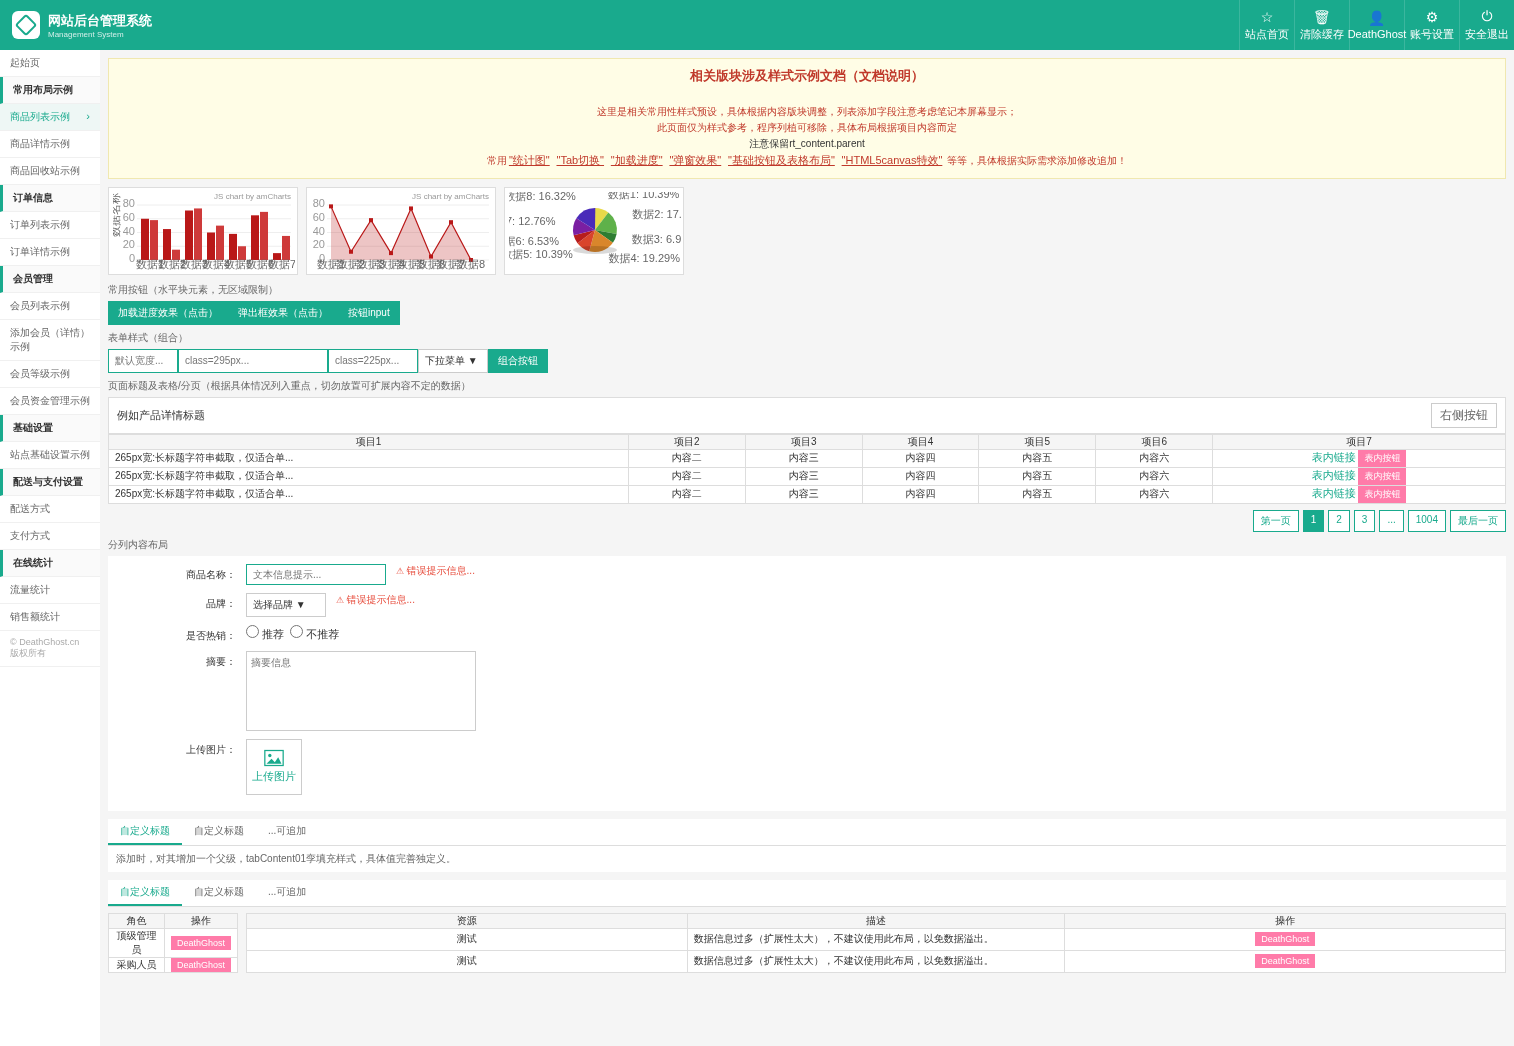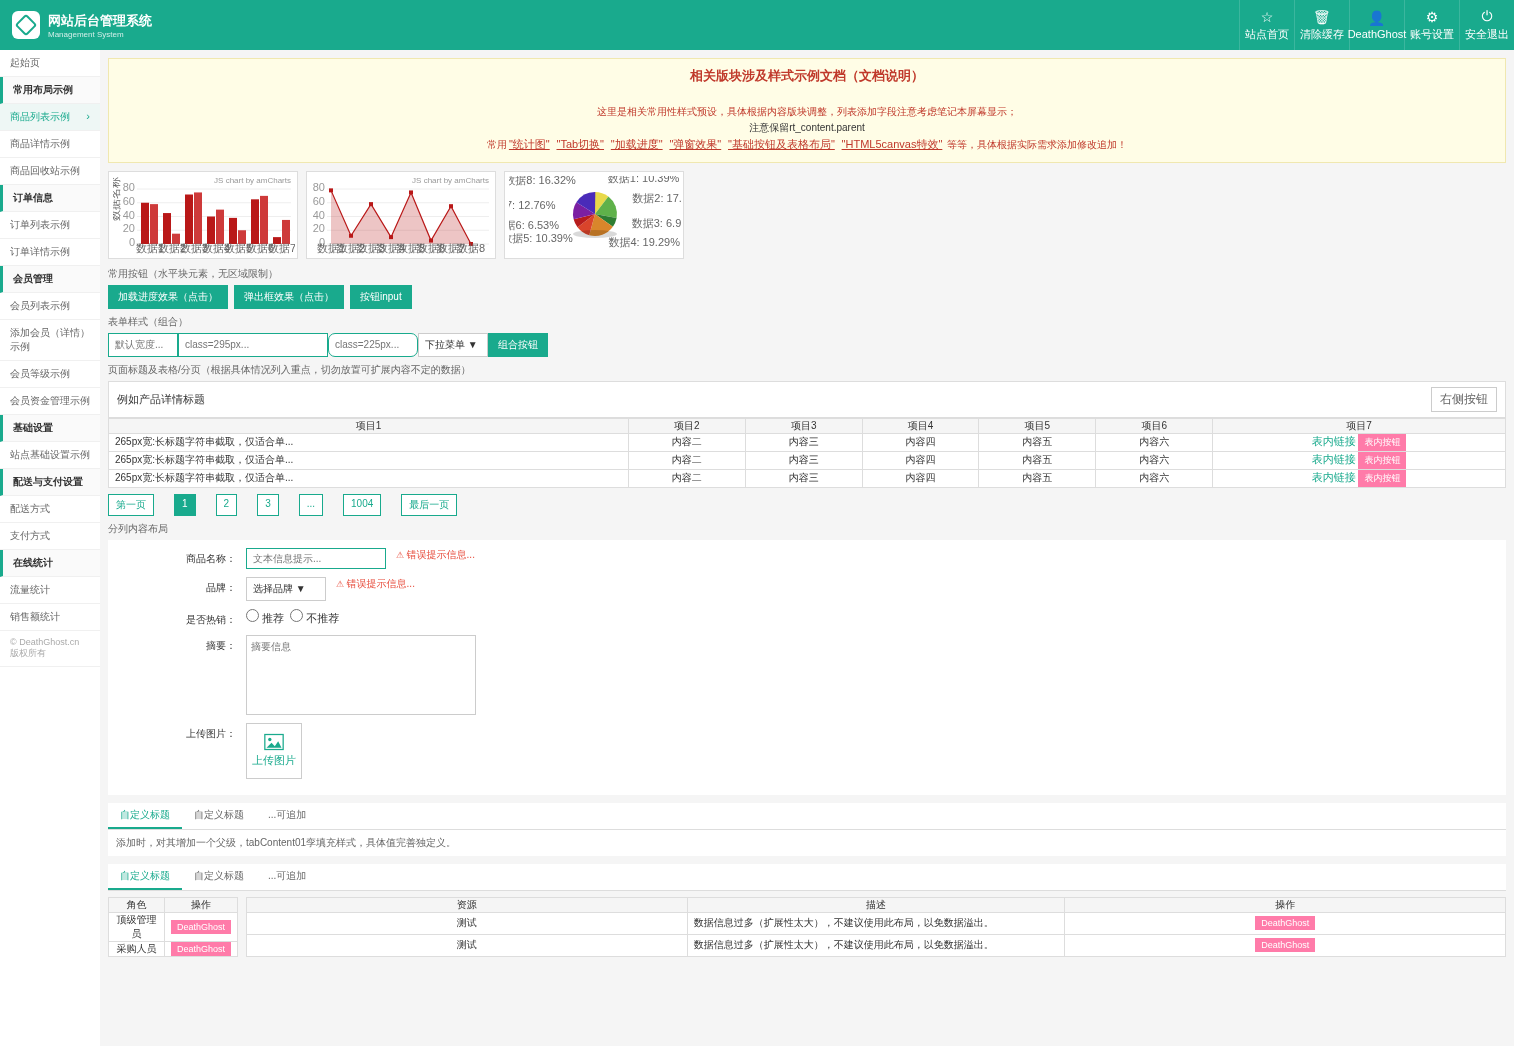--- a/index.html
+++ b/index.html
@@ -23,33 +23,33 @@
 .notice-box{background:#fffde6;border:1px solid #f0e8b0;padding:8px;text-align:center;margin-bottom:8px}
 .notice-title{color:#c0392b;font-weight:bold;font-size:13px;margin-bottom:19px}
 .notice-line{color:#c0392b;font-size:10px;line-height:1.6}
 .notice-black{color:#333}
 .notice-line a{color:#c0392b;text-decoration:underline;margin:0 2px}
 .charts{display:flex;gap:8px;margin-bottom:8px}
 .chart-box{background:#fff;border:1px solid #ddd;padding:4px;position:relative}
 .chart-credit{position:absolute;top:4px;right:6px;font-size:8px;color:#999}
 .chart-svg{display:block}
 .section-label{font-size:10px;color:#666;margin:6px 0 4px}
-.btn-row{display:flex;gap:6px;margin-bottom:6px}
+.btn-row{display:flex;margin-bottom:6px}
 .btn-green{background:#19aa8d;color:#fff;padding:5px 10px;border:none;cursor:pointer;font-size:10px}
 .form-row{display:flex;gap:0;align-items:center;margin-bottom:6px}
 .inp{border:1px solid #19aa8d;padding:4px 6px;font-size:10px;height:24px}
 .sel{border:1px solid #ccc;padding:3px;font-size:10px;height:24px;background:#fff}
 .title-bar{display:flex;justify-content:space-between;align-items:center;background:#fff;border:1px solid #ddd;padding:5px 8px;margin-bottom:0}
 .title-bar-right{border:1px solid #ccc;padding:3px 8px;cursor:pointer;font-size:12px;color:#666}
 table{width:100%;border-collapse:collapse;background:#fff}
 th,td{border:1px solid #ddd;padding:0 6px;font-size:10px;text-align:center}
 th{background:#f5f5f5;font-weight:normal}
 .link-g{color:#19aa8d;cursor:pointer}
 .btn-pink{background:#ff7ba9;color:#fff;padding:2px 6px;border:none;cursor:pointer;font-size:9px}
-.pagination{display:flex;justify-content:flex-start;gap:20px;margin:6px 0}
+.pagination{display:flex;justify-content:flex-end;gap:4px;margin:6px 0}
 .pg{border:1px solid #19aa8d;background:#fff;color:#19aa8d;padding:3px 7px;cursor:pointer;font-size:10px}
 .pg-active,.pg:hover{background:#19aa8d;color:#fff}
 .form-grid{background:#fff;padding:8px}
 .fg-row{display:flex;align-items:flex-start;margin-bottom:8px}
 .fg-label{width:130px;text-align:right;padding-right:10px;padding-top:4px;font-size:10px}
 .fg-input{border:1px solid #19aa8d;padding:4px 6px;font-size:10px;width:140px}
 .fg-err{color:#e74c3c;font-size:10px;margin-left:10px}
 .fg-err::before{content:"⚠ ";font-size:9px}
 .fg-textarea{border:1px solid #ccc;width:230px;height:80px;padding:4px;font-size:10px;resize:none}
 .upload-box{border:1px solid #ccc;width:56px;height:56px;display:flex;flex-direction:column;align-items:center;justify-content:center;cursor:pointer;color:#19aa8d;font-size:9px;gap:2px}
@@ -120,20 +120,21 @@
         <div class="sb-item">流量统计</div>
         <div class="sb-item">销售额统计</div>
       </div>
  <div class="sb-item sb-copy">© DeathGhost.cn 版权所有</div>
 </div>
 
 <div class="content">
  <div class="notice-box">
   <div class="notice-title">相关版块涉及样式示例文档（文档说明）</div>
   <div class="notice-line">这里是相关常用性样式预设，具体根据内容版块调整，列表添加字段注意考虑笔记本屏幕显示；</div>
+  <div class="notice-line">此页面仅为样式参考，程序列植可移除，具体布局根据项目内容而定</div>
   <div class="notice-line notice-black">注意保留rt_content.parent</div>
   <div class="notice-line" id="nl4">常用<a>"统计图"</a> <a>"Tab切换"</a> <a>"加载进度"</a> <a>"弹窗效果"</a> <a>"基础按钮及表格布局"</a> <a>"HTML5canvas特效"</a> 等等，具体根据实际需求添加修改追加！</div>
  </div>
 
  <div class="charts">
   <div class="chart-box" style="width:190px">
    <span class="chart-credit">JS chart by amCharts</span>
    <svg class="chart-svg" id="barC" width="182" height="78">
             <text x="6" y="45" font-size="5" fill="#666" transform="rotate(-90 6 45)">数据名称 Date name</text>
             <text x="22" y="70" font-size="5" fill="#999" text-anchor="end">0</text>
@@ -229,21 +230,21 @@
  <div class="btn-row">
   <button class="btn-green">加载进度效果（点击）</button>
   <button class="btn-green">弹出框效果（点击）</button>
   <button class="btn-green">按钮input</button>
  </div>
 
  <div class="section-label">表单样式（组合）</div>
  <div class="form-row">
   <input class="inp" style="width: 70px;" placeholder="默认宽度...">
   <input class="inp" style="width: 150px;" placeholder="class=295px...">
-  <input class="inp" style="width: 90px; border-radius: 7px;" placeholder="class=225px...">
+  <input class="inp" style="width: 90px;" placeholder="class=225px...">
   <div class="sel" style="min-width:70px;display:flex;align-items:center;padding:0 6px">下拉菜单 ▼</div>
   <button class="btn-green">组合按钮</button>
  </div>
 
  <div class="section-label">页面标题及表格/分页（根据具体情况列入重点，切勿放置可扩展内容不定的数据）</div>
  <div class="title-bar">
   <span>例如产品详情标题</span>
   <span class="title-bar-right">右侧按钮</span>
  </div>
  <table>

